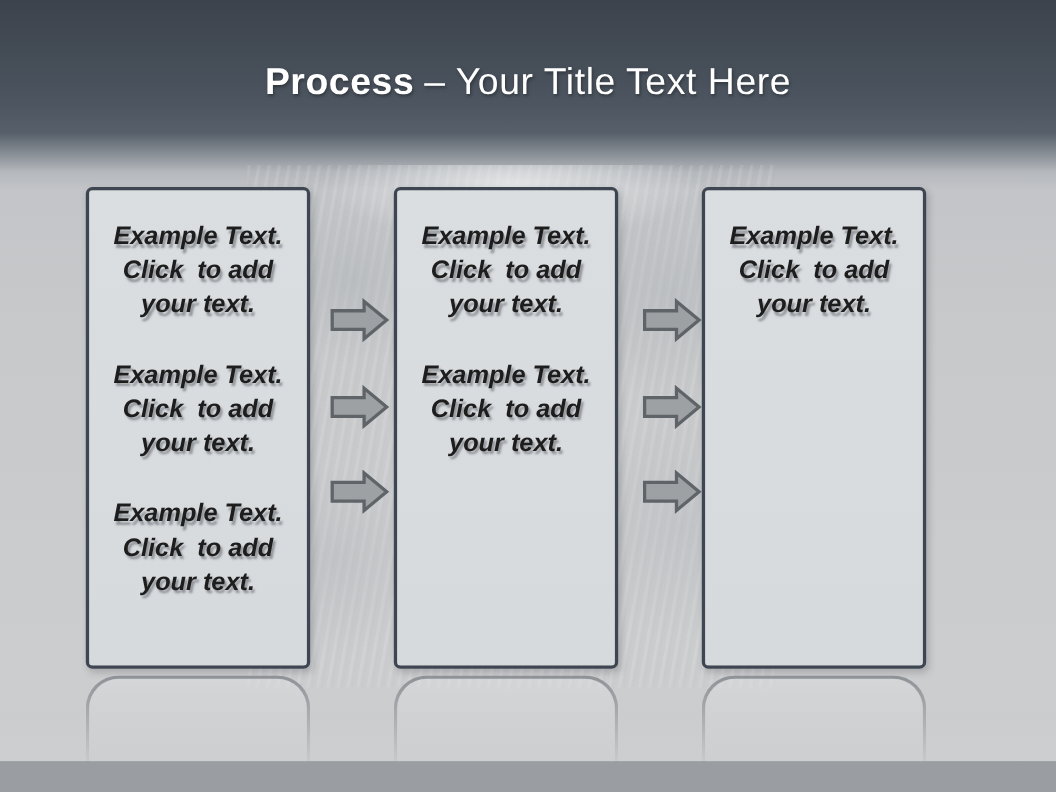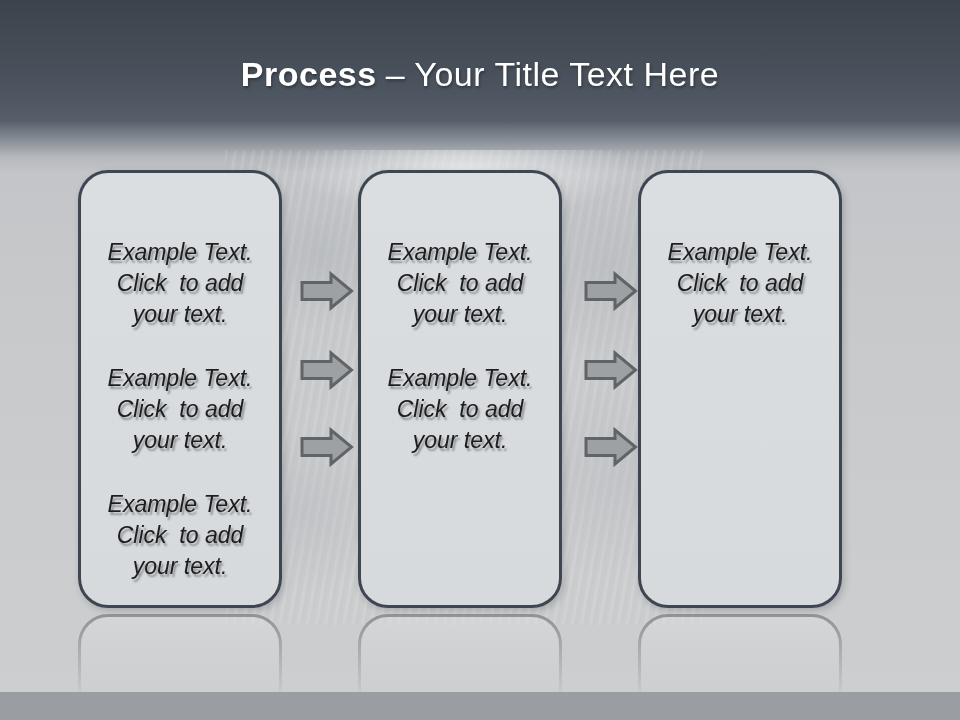--- a/index.html
+++ b/index.html
@@ -50,23 +50,24 @@
     text-shadow: 1px 2px 3px rgba(0,0,0,0.35);
   }
   .title-strong { font-weight: bold; margin-right: 9px; }
   .title-rest   { font-weight: normal; }
 
   .box {
     position: absolute;
     top: 170px; width: 204px; height: 438px;
     background: linear-gradient(180deg, #dbdee1 0%, #d7dadd 100%);
     border: 3px solid #3e4651;
-    border-radius: 30px;
+    border-radius: 6px;
     box-shadow: 2px 3px 7px rgba(40,45,52,0.22);
-    padding-top: 64px;
+    padding-top: 26px;
+    font-weight: bold;
   }
   .box1 { left: 78px; }
   .box2 { left: 358px; }
   .box3 { left: 638px; }
 
   .para { margin: 0 0 33px 0; }
   .line {
     text-align: center;
     font-style: italic;
     font-size: 23px;

